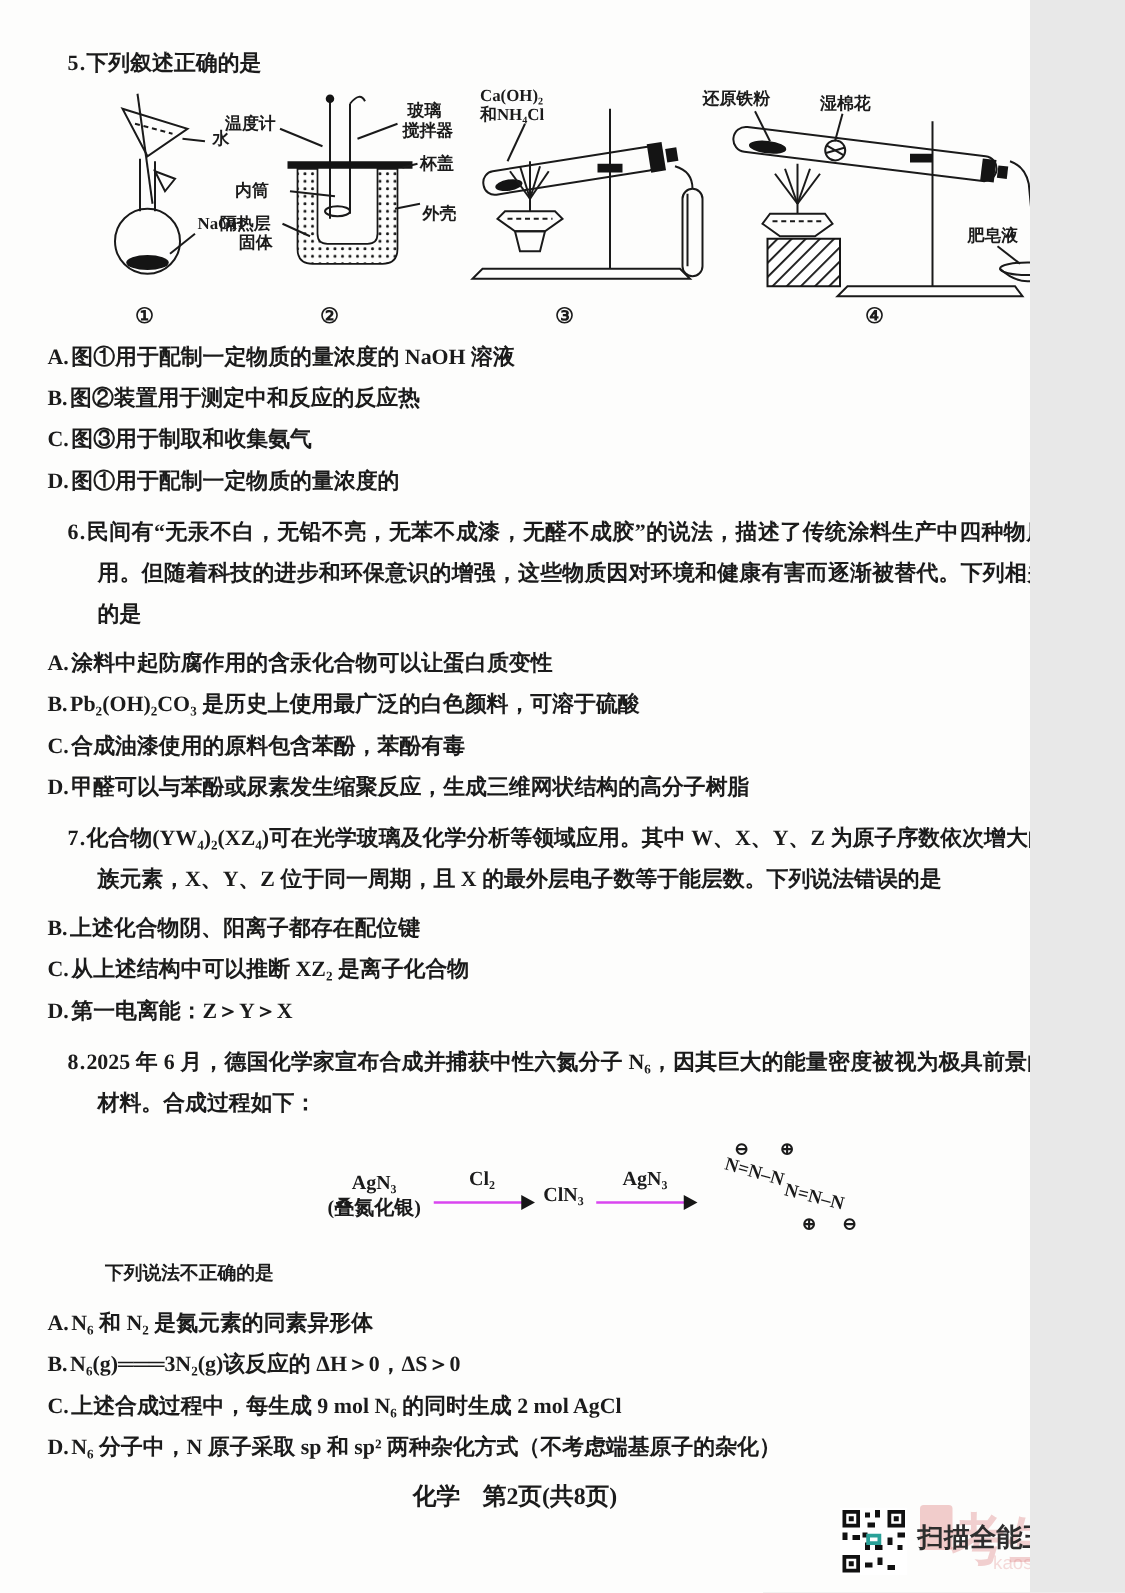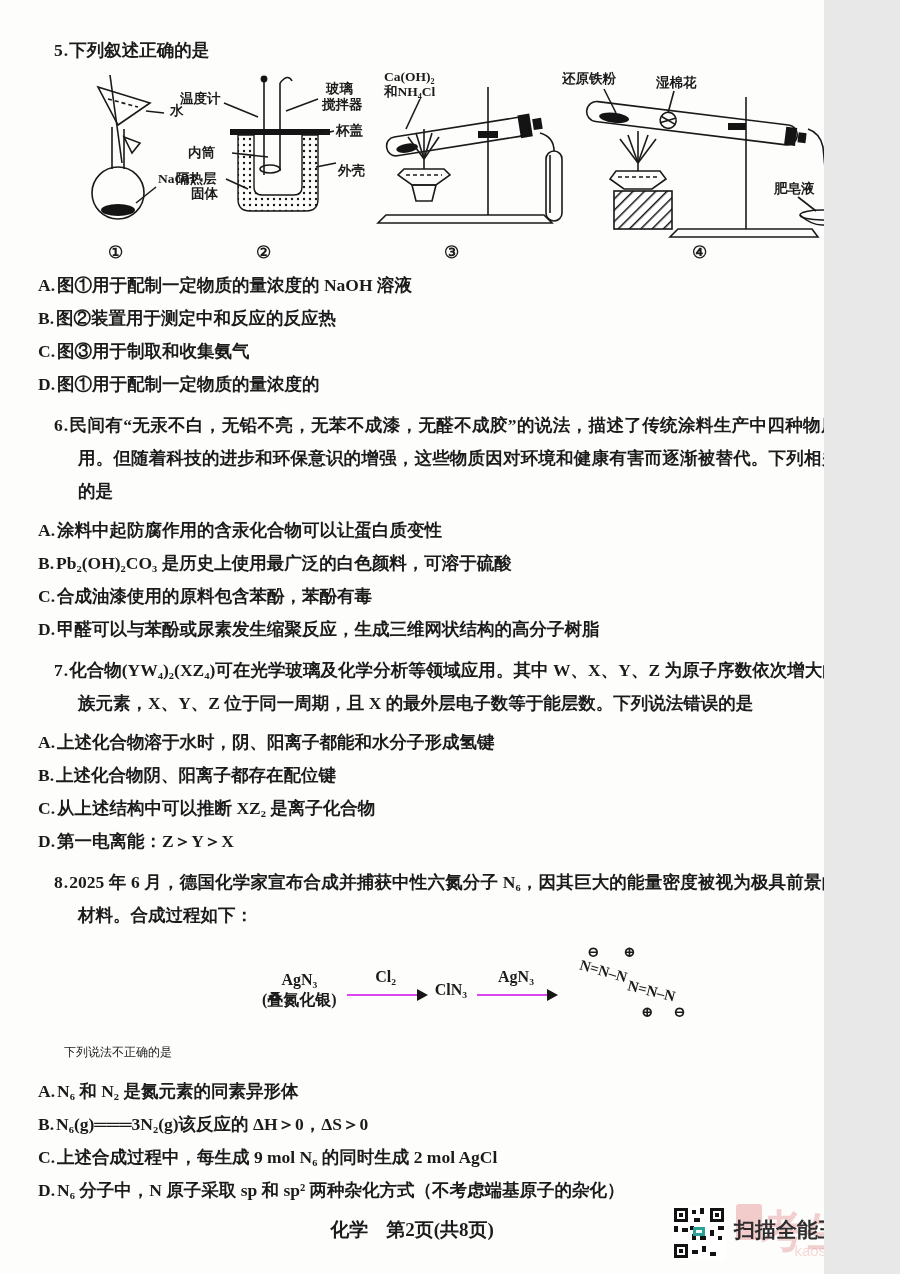--- a/index.html
+++ b/index.html
@@ -6,21 +6,21 @@
   .page{position:relative;width:824px;height:1274px;background:#fdfdfc;overflow:hidden;
         font-family:"Liberation Serif","DejaVu Serif",serif;color:#1b1b1b;}
   .content{padding-top:34px;}
   
   .stem{margin:0;font-size:17.5px;line-height:33px;width:832px;padding-left:78px;
         text-indent:-24px;text-align:justify;font-weight:600;}
   .stem .qno{letter-spacing:1px;}
   .opts{margin:6px 0 6px 0;}
   .opt{padding-left:38px;font-size:17.5px;line-height:33px;font-weight:600;}
   .opt-label{margin-right:2px;}
-  .substem{margin:2px 0 0 0;padding-left:64px;font-size:12px;line-height:33px;font-weight:400;}
+  .substem{margin:2px 0 0 0;padding-left:84px;font-size:15px;line-height:33px;font-weight:700;}
   
   .fig-row{position:relative;height:192px;margin-top:4px;}
   .fig{position:absolute;top:0;height:100%;}
   .fig svg{position:absolute;left:0;top:0;}
   .fig-label{position:absolute;font-size:13.5px;line-height:15px;font-weight:600;white-space:nowrap;}
   .fig-num{position:absolute;bottom:0;font-size:17px;font-weight:600;}
   
   .scheme{display:flex;align-items:center;margin:14px 0 2px 262px;height:88px;}
   .rxn-species{text-align:center;font-size:16px;line-height:20px;font-weight:600;}
   .rxn-arrow{position:relative;width:78px;height:2px;background:#d946ef;margin:10px 10px 0 10px;}
@@ -188,21 +188,20 @@
   <p class="stem" style="margin-top:8px;"><span class="qno">6.</span><span>民间有“无汞不白，无铅不亮，无苯不成漆，无醛不成胶”的说法，描述了传统涂料生产中四种物质的关键作用。但随着科技的进步和环保意识的增强，这些物质因对环境和健康有害而逐渐被替代。下列相关说法错误的是</span></p>
   <div class="opts">
     <div class="opt"><span class="opt-label">A.</span><span>涂料中起防腐作用的含汞化合物可以让蛋白质变性</span></div>
     <div class="opt"><span class="opt-label">B.</span><span>Pb₂(OH)₂CO₃ 是历史上使用最广泛的白色颜料，可溶于硫酸</span></div>
     <div class="opt"><span class="opt-label">C.</span><span>合成油漆使用的原料包含苯酚，苯酚有毒</span></div>
     <div class="opt"><span class="opt-label">D.</span><span>甲醛可以与苯酚或尿素发生缩聚反应，生成三维网状结构的高分子树脂</span></div>
   </div>
 
   <p class="stem" style="margin-top:8px;"><span class="qno">7.</span><span>化合物(YW₄)₂(XZ₄)可在光学玻璃及化学分析等领域应用。其中 W、X、Y、Z 为原子序数依次增大的短周期主族元素，X、Y、Z 位于同一周期，且 X 的最外层电子数等于能层数。下列说法错误的是</span></p>
   <div class="opts">
-    <div class="opt"><span class="opt-label">A.</span><span>上述化合物溶于水时，阴、阳离子都能和水分子形成氢键</span></div>
     <div class="opt"><span class="opt-label">B.</span><span>上述化合物阴、阳离子都存在配位键</span></div>
     <div class="opt"><span class="opt-label">C.</span><span>从上述结构中可以推断 XZ₂ 是离子化合物</span></div>
     <div class="opt"><span class="opt-label">D.</span><span>第一电离能：Z＞Y＞X</span></div>
   </div>
 
   <p class="stem" style="margin-top:8px;"><span class="qno">8.</span><span>2025 年 6 月，德国化学家宣布合成并捕获中性六氮分子 N₆，因其巨大的能量密度被视为极具前景的清洁储能材料。合成过程如下：</span></p>
 
   <div class="scheme">
     <div class="rxn-species">
       <div>AgN₃</div>

